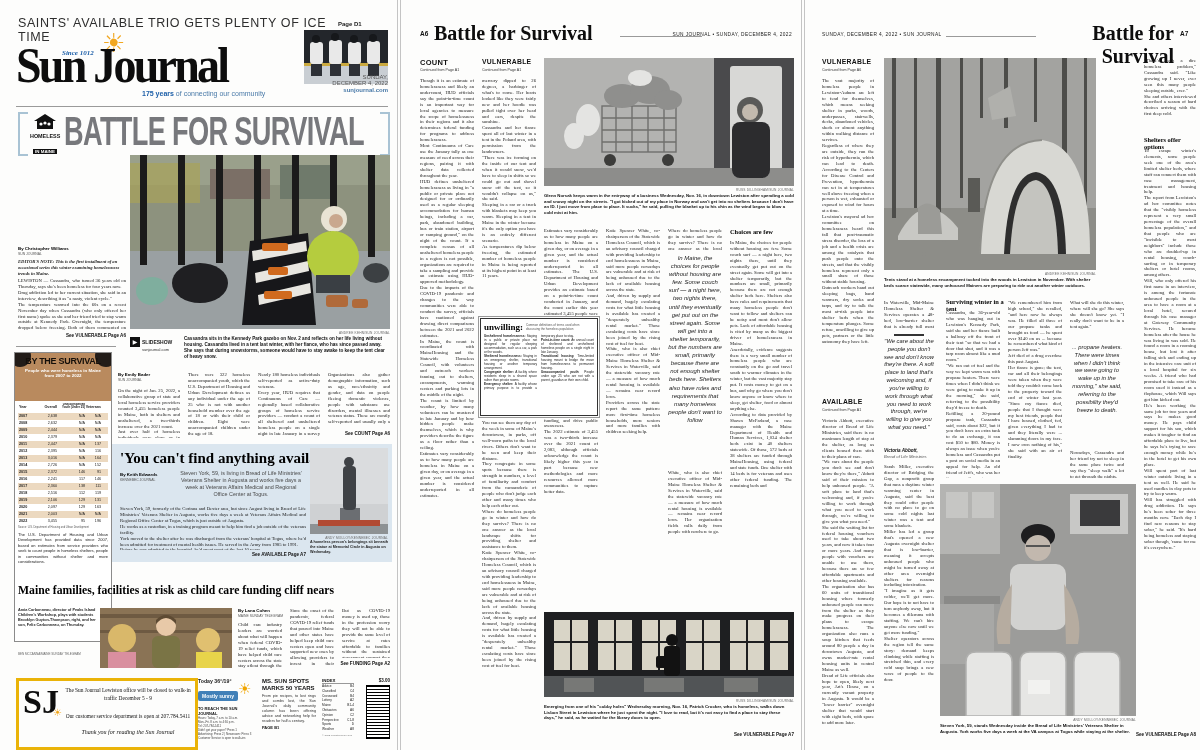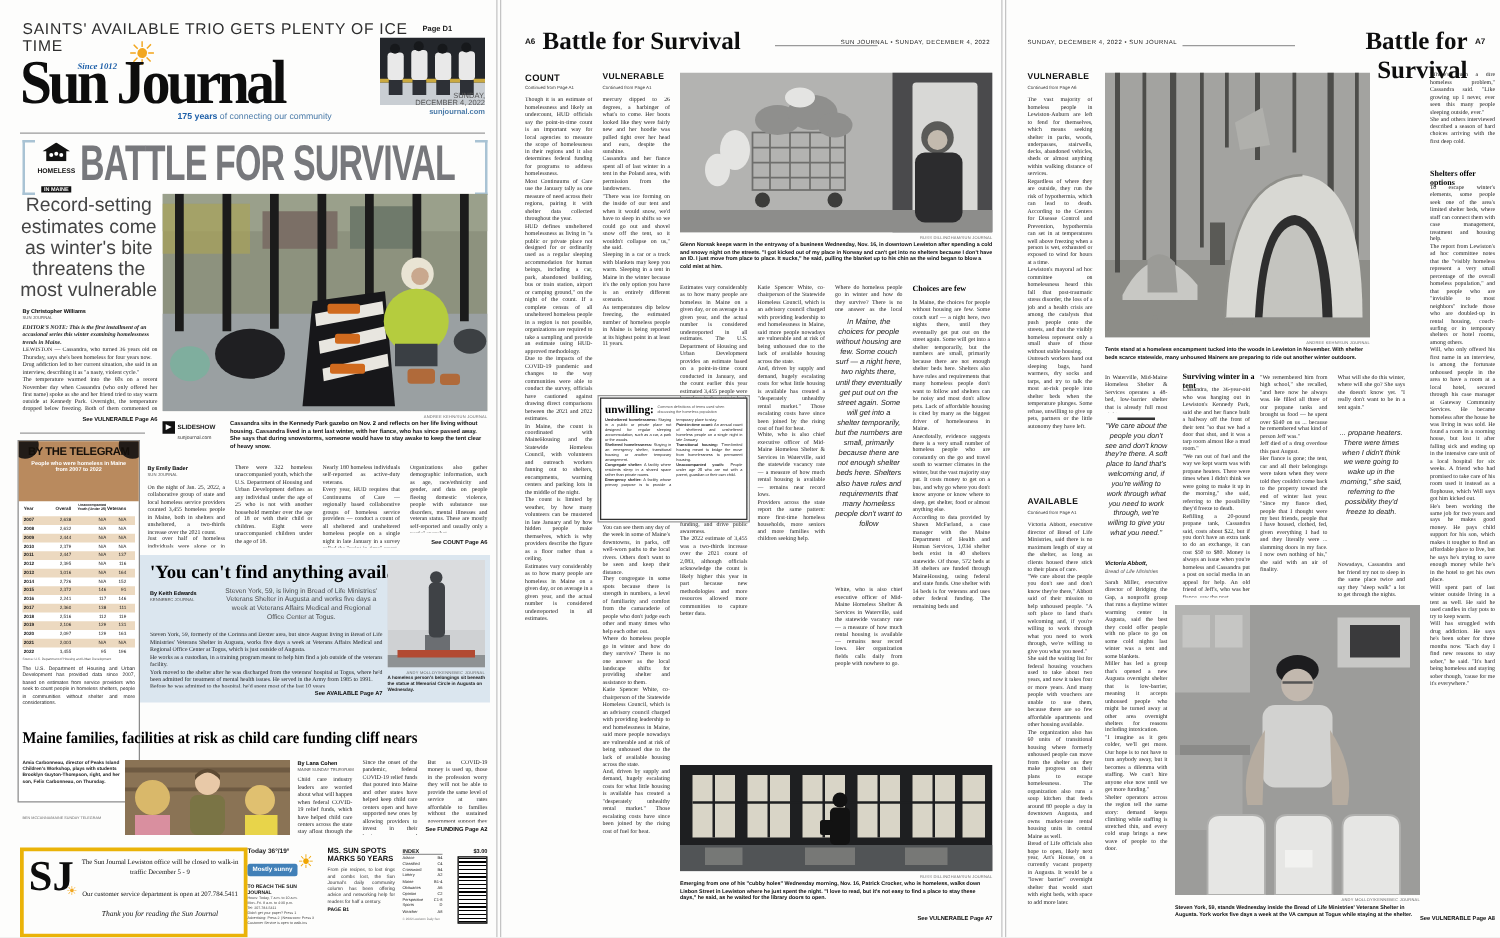--- a/index.html
+++ b/index.html
@@ -93,21 +93,20 @@
             <circle cx="7" cy="10" r="1.6" fill="#fff"></circle>
             <circle cx="11" cy="9" r="1.6" fill="#fff"></circle>
             <circle cx="15" cy="10" r="1.6" fill="#fff"></circle>
           </svg>
       </div>
       <div class="sans" style="font-size:5.4px;font-weight:bold;color:#111;">HOMELESS</div>
       <div class="sans" style="font-size:4.4px;font-weight:bold;color:#fff;background:#111;display:inline-block;padding:0 2px;">IN MAINE</div>
     </div>
     <div class="abs sans" style="left:64px;top:109px;width:480px;font-size:40px;font-weight:bold;letter-spacing:-1px;color:#77787c;transform:scaleX(.68);transform-origin:left;white-space:nowrap;">BATTLE FOR SURVIVAL</div>
 
-    <div class="abs sans" style="left:16px;top:156px;width:110px;font-size:15.5px;line-height:1.1;color:#454545;text-align:center;">Record-setting estimates come as winter's bite threatens the most vulnerable</div>
     <div class="abs byline" style="left:18px;top:246px;width:108px;">By Christopher Williams</div>
     <div class="abs byorg" style="left:18px;top:252px;width:108px;">SUN JOURNAL</div>
     <div class="abs" style="left:18px;top:259px;width:108px;font-size:4.6px;line-height:1.3;font-weight:bold;font-style:italic;color:#222;">EDITOR'S NOTE: This is the first installment of an occasional series this winter examining homelessness trends in Maine.</div>
     <div class="abs bt" style="left:18px;top:278px;width:108px;height:52px;">LEWISTON — Cassandra, who turned 36 years old on Thursday, says she's been homeless for four years now.
 Drug addiction led to her current situation, she said in an interview, describing it as "a nasty, violent cycle."
 The temperature warmed into the 60s on a recent November day when Cassandra (who only offered her first name) spoke as she and her friend tried to stay warm outside at Kennedy Park. Overnight, the temperature dropped below freezing. Both of them commented on how cold it had been just three days earlier, when the</div>
     <div class="abs jump" style="left:40px;top:333px;width:86px;">See VULNERABLE Page A6</div>
 
     <div class="abs" style="left:130px;top:155px;width:260px;height:174px;">
       <svg width="260" height="174" viewBox="0 0 260 174">
@@ -161,21 +160,21 @@
       <div class="sans" style="font-size:4px;color:#333;margin-left:12px;">sunjournal.com</div>
     </div>
     <div class="abs cap" style="left:184px;top:336px;width:206px;height:32px;">Cassandra sits in the Kennedy Park gazebo on Nov. 2 and reflects on her life living without housing. Cassandra lived in a tent last winter, with her fiance, who has since passed away. She says that during snowstorms, someone would have to stay awake to keep the tent clear of heavy snow.</div>
 
     <div class="abs rule" style="left:16px;top:346px;width:100px;height:1px;"></div>
 
     <div class="abs" style="left:14px;top:352px;width:96px;height:288px;border:1px solid #8b8b8b;background:#fff;">
       <div style="position:relative;height:48px;background:#b98a5e;overflow:hidden;">
         <div style="position:absolute;left:-6px;top:-8px;width:22px;height:22px;background:#221c18;border-radius:50%;"></div>
         <div style="position:absolute;right:-6px;top:-8px;width:22px;height:22px;background:#221c18;border-radius:50%;"></div>
-        <div class="sans" style="position:relative;text-align:center;font-size:9px;font-weight:bold;color:#140f0a;padding-top:3px;letter-spacing:-.3px;">BY THE TELEGRAM</div>
+        <div class="sans" style="position:relative;text-align:center;font-size:9px;font-weight:bold;color:#140f0a;padding-top:3px;letter-spacing:-.3px;">BY THE SURVIVAL</div>
         <div class="sans" style="position:relative;text-align:center;font-size:4.4px;font-weight:bold;color:#fff;padding:2px 8px 0;">People who were homeless in Maine from 2007 to 2022</div>
       </div>
       <div style="padding:2px 3px 0;">
         <div class="nrow" style="background:#fff;font-weight:bold;height:10px;line-height:3.4px;">
           <span class="ncY" style="line-height:9px;">Year</span>
           <span class="ncO" style="line-height:9px;">Overall</span>
           <span class="ncU" style="font-size:2.9px;white-space:normal;line-height:1.1;text-align:right;">Unaccompanied Youth (Under 25)</span>
           <span class="ncV" style="line-height:9px;">Veterans</span>
         </div>
         <div>

